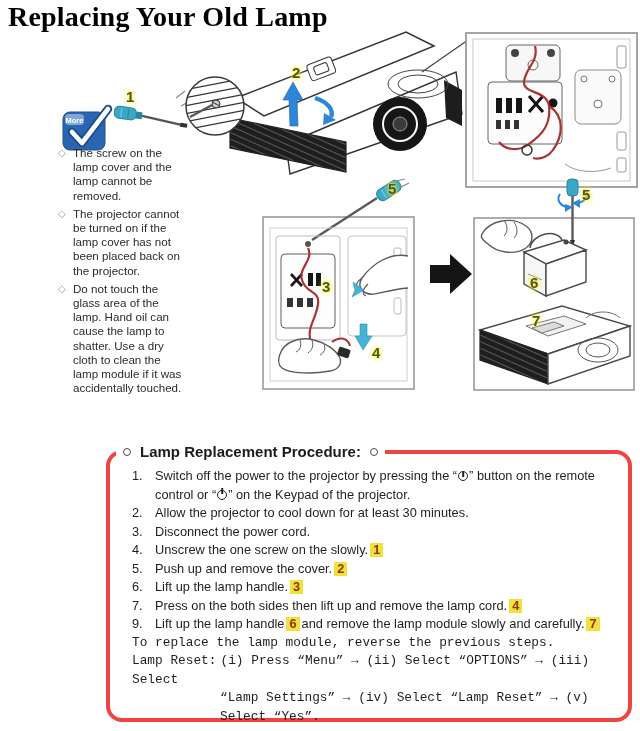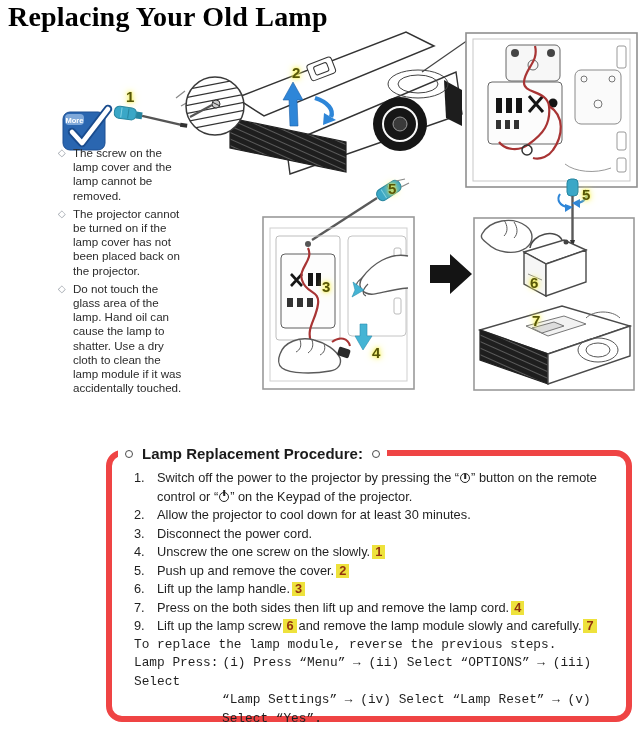--- a/index.html
+++ b/index.html
@@ -11,21 +11,21 @@
   
   .notes{position:absolute;left:58px;top:146px;width:130px;font-size:11.6px;
          line-height:14.2px;color:#2b2b2b;}
   .note{display:flex;gap:6px;margin-bottom:4px;}
   .diamond{color:#9aa0a8;font-size:10px;line-height:14px;flex:0 0 9px;}
   
   .callout{position:absolute;font-size:15px;font-weight:bold;color:#565608;
            text-shadow:0 0 2px #f6f154,0 0 5px #f6f154,0 0 8px #f3ef6a;}
   
   .proc-box{position:absolute;left:106px;top:450px;width:526px;height:272px;
-            border:6px solid #ef4444;border-radius:16px;box-sizing:border-box;background:#fff;}
+            border:4px solid #ef4444;border-radius:16px;box-sizing:border-box;background:#fff;}
   .proc-title-wrap{position:absolute;top:-11px;left:6px;background:#fff;padding:0 7px;
                    display:flex;align-items:center;gap:9px;}
   .circ{width:8px;height:8px;border:1.6px solid #4c4c4c;border-radius:50%;
         background:#fff;box-sizing:border-box;}
   .proc-title{font-size:15px;font-weight:bold;color:#1b1b1b;white-space:nowrap;}
   .proc-body{padding:13px 4px 0 22px;font-size:12.8px;line-height:18.5px;color:#1f1f1f;}
   .pstep{padding-left:23px;}
   .pstep .no{display:inline-block;width:23px;margin-left:-23px;}
   .pstep .no10{width:31px;margin-left:-31px;}
   .p10{padding-left:31px;}
@@ -262,20 +262,20 @@
       <span class="circ"></span>
     </div>
     <div class="proc-body">
       <div class="pstep"><span class="no">1.</span><span>Switch off the power to the projector by pressing the “</span><span class="pwr pwr-a"></span><span>” button on the remote control or “</span><span class="pwr pwr-b"></span><span>” on the Keypad of the projector.</span></div>
       <div class="pstep"><span class="no">2.</span><span>Allow the projector to cool down for at least 30 minutes.</span></div>
       <div class="pstep"><span class="no">3.</span><span>Disconnect the power cord.</span></div>
       <div class="pstep"><span class="no">4.</span><span>Unscrew the one screw on the slowly.</span><span class="nbadge">1</span></div>
       <div class="pstep"><span class="no">5.</span><span>Push up and remove the cover.</span><span class="nbadge">2</span></div>
       <div class="pstep"><span class="no">6.</span><span>Lift up the lamp handle.</span><span class="nbadge">3</span></div>
       <div class="pstep"><span class="no">7.</span><span>Press on the both sides then lift up and remove the lamp cord.</span><span class="nbadge">4</span></div>
-      <div class="pstep"><span class="no">9.</span><span>Lift up the lamp screw</span><span class="nbadge">6</span><span>and remove the lamp module slowly and carefully.</span><span class="nbadge">7</span></div>
+      <div class="pstep"><span class="no">9.</span><span>Lift up the lamp handle</span><span class="nbadge">6</span><span>and remove the lamp module slowly and carefully.</span><span class="nbadge">7</span></div>
       <div class="pstep noindent"><span>To replace the lamp module, reverse the previous steps.</span></div>
-      <div class="pstep noindent"><span class="lrlabel">Lamp Press:</span><span>(i) Press “Menu” → (ii) Select “OPTIONS” → (iii) Select</span></div>
+      <div class="pstep noindent"><span class="lrlabel">Lamp Reset:</span><span>(i) Press “Menu” → (ii) Select “OPTIONS” → (iii) Select</span></div>
       <div class="pstep noindent lr2"><span>“Lamp Settings” → (iv) Select “Lamp Reset” → (v) Select “Yes”.</span></div>
     </div>
   </div>
 
 </div>
 
 </body></html>

